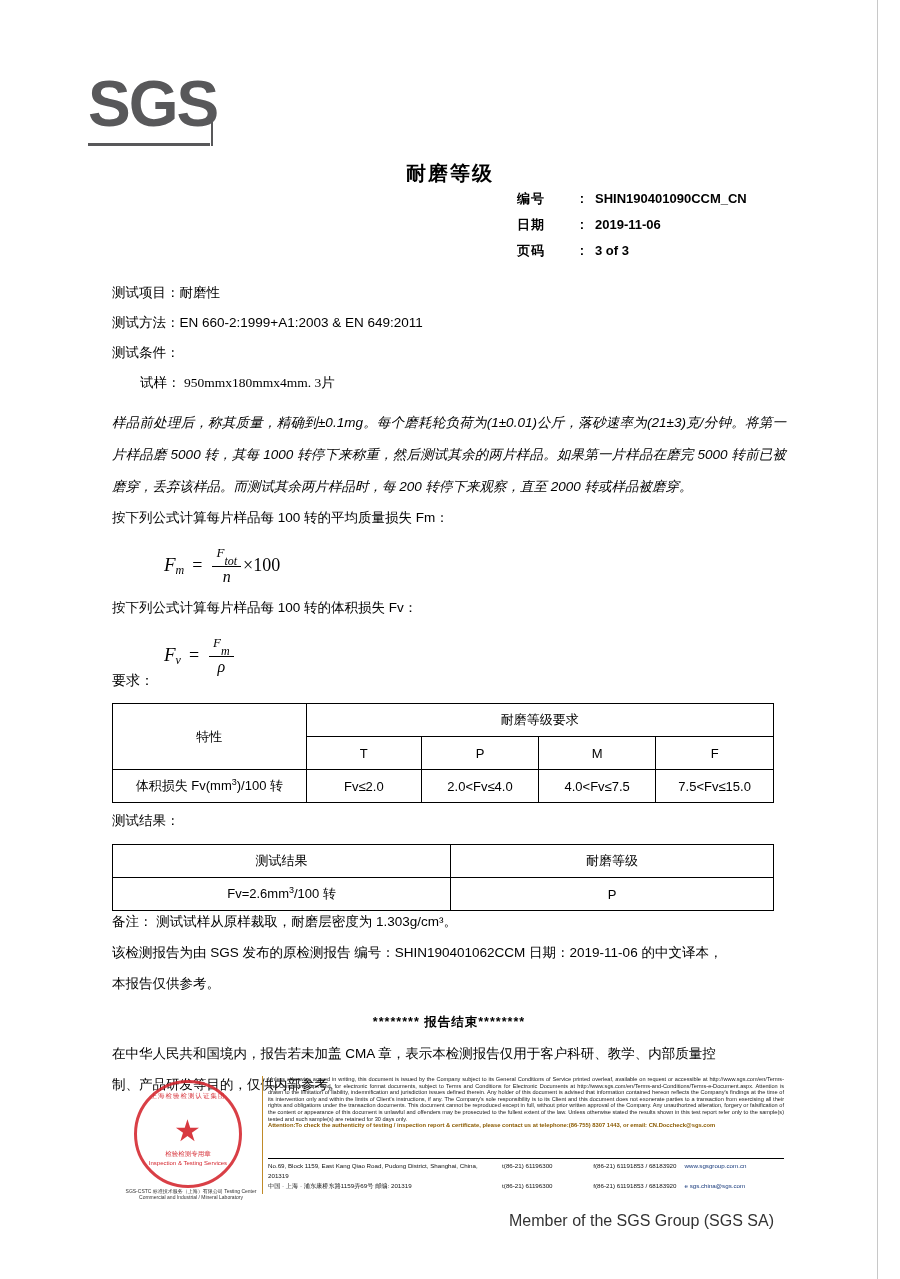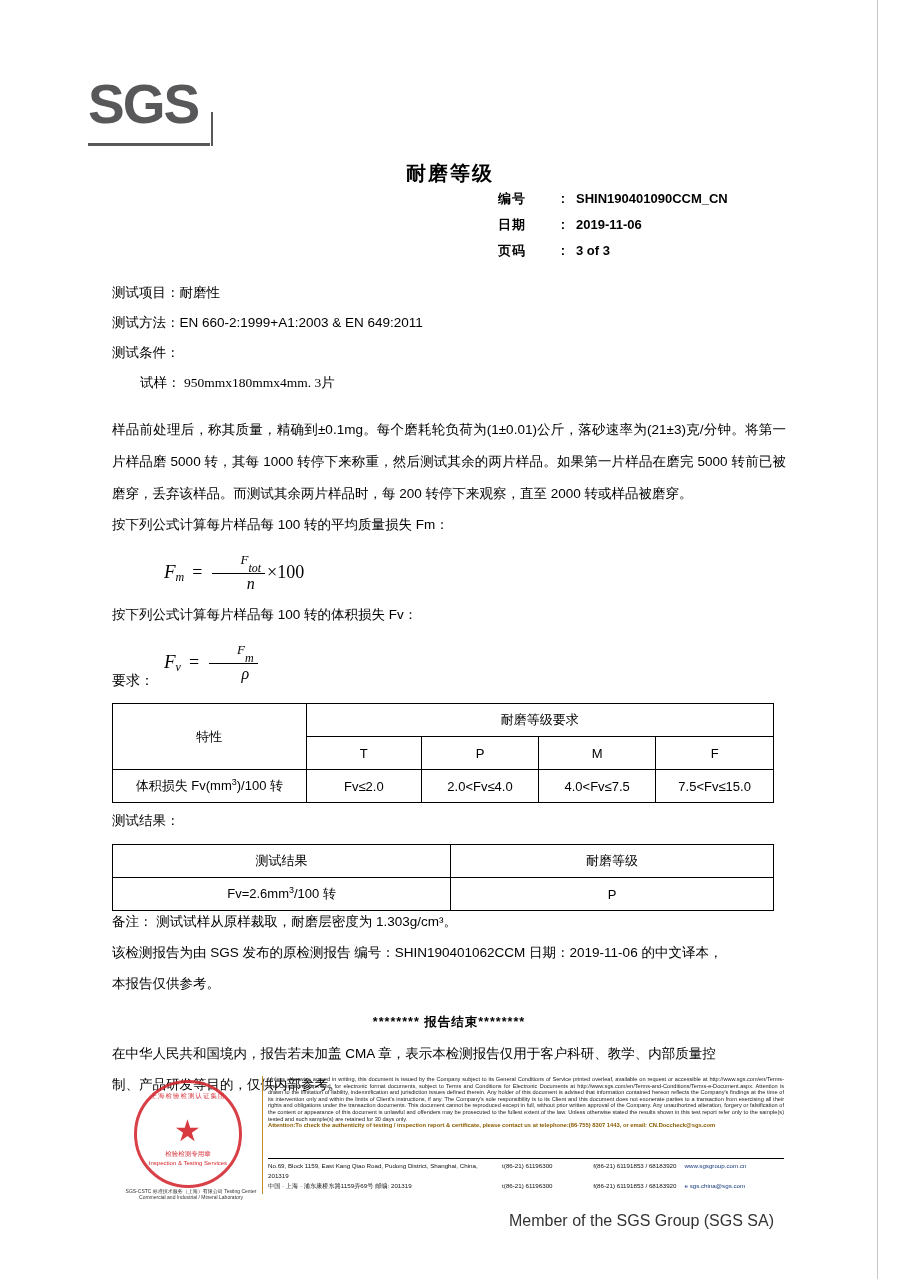--- a/index.html
+++ b/index.html
@@ -32,21 +32,21 @@
   }
   
   .logo-wrap {
     position: absolute;
     left: 88px;
     top: 72px;
   }
   .logo-text {
     font-family: "Liberation Sans", sans-serif;
     font-weight: bold;
-    font-size: 55px;
+    font-size: 64px;
     letter-spacing: -2px;
     color: #58585a;
     line-height: 64px;
   }
   .logo-underline {
     position: absolute;
     left: 88px;
     top: 143px;
     width: 122px;
     height: 3px;
@@ -77,20 +77,21 @@
     font-weight: bold;
   }
   .meta-row {
     display: flex;
     align-items: baseline;
     margin-bottom: 8px;
   }
   .meta-label {
     width: 52px;
     letter-spacing: 1px;
+    margin-left: 19px;
   }
   .meta-colon {
     width: 26px;
     text-align: center;
   }
   .meta-value {
     white-space: nowrap;
   }
   
   .content {
@@ -103,21 +104,22 @@
   }
   .line {
     white-space: nowrap;
   }
   .indent {
     padding-left: 28px;
   }
   .para {
     text-align: justify;
     line-height: 32px;
-    margin-top: 16px;
+    margin-top: 9px;
+    font-style: italic;
   }
   .mono-inline {
     font-family: "Liberation Serif", serif;
   }
   
   .formula {
     margin: 10px 0 6px 52px;
     font-family: "Liberation Serif", serif;
     display: flex;
     align-items: center;
@@ -143,21 +145,20 @@
     flex-direction: column;
     align-items: center;
     vertical-align: middle;
     margin: 0 2px;
   }
   .frac .num, .frac .den {
     font-style: italic;
     font-size: 16px;
     padding: 0 4px;
     line-height: 16px;
-    margin-left: 24px;
   }
   .frac .num {
     font-size: 13px;
   }
   .frac .bar {
     width: 100%;
     height: 1px;
     background: #000;
     margin: 2px 0;
   }

